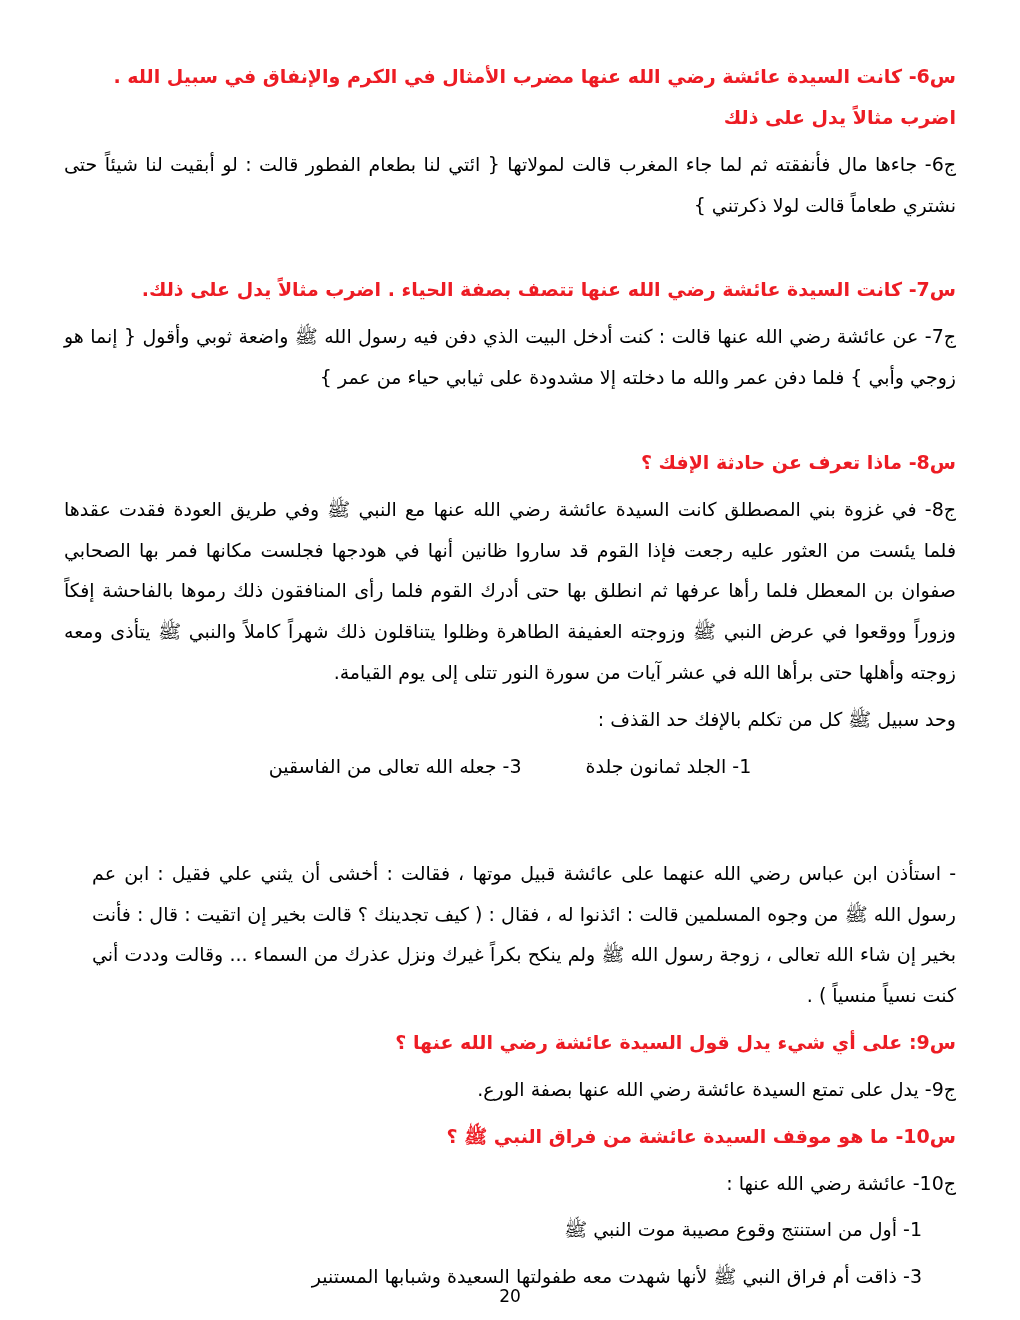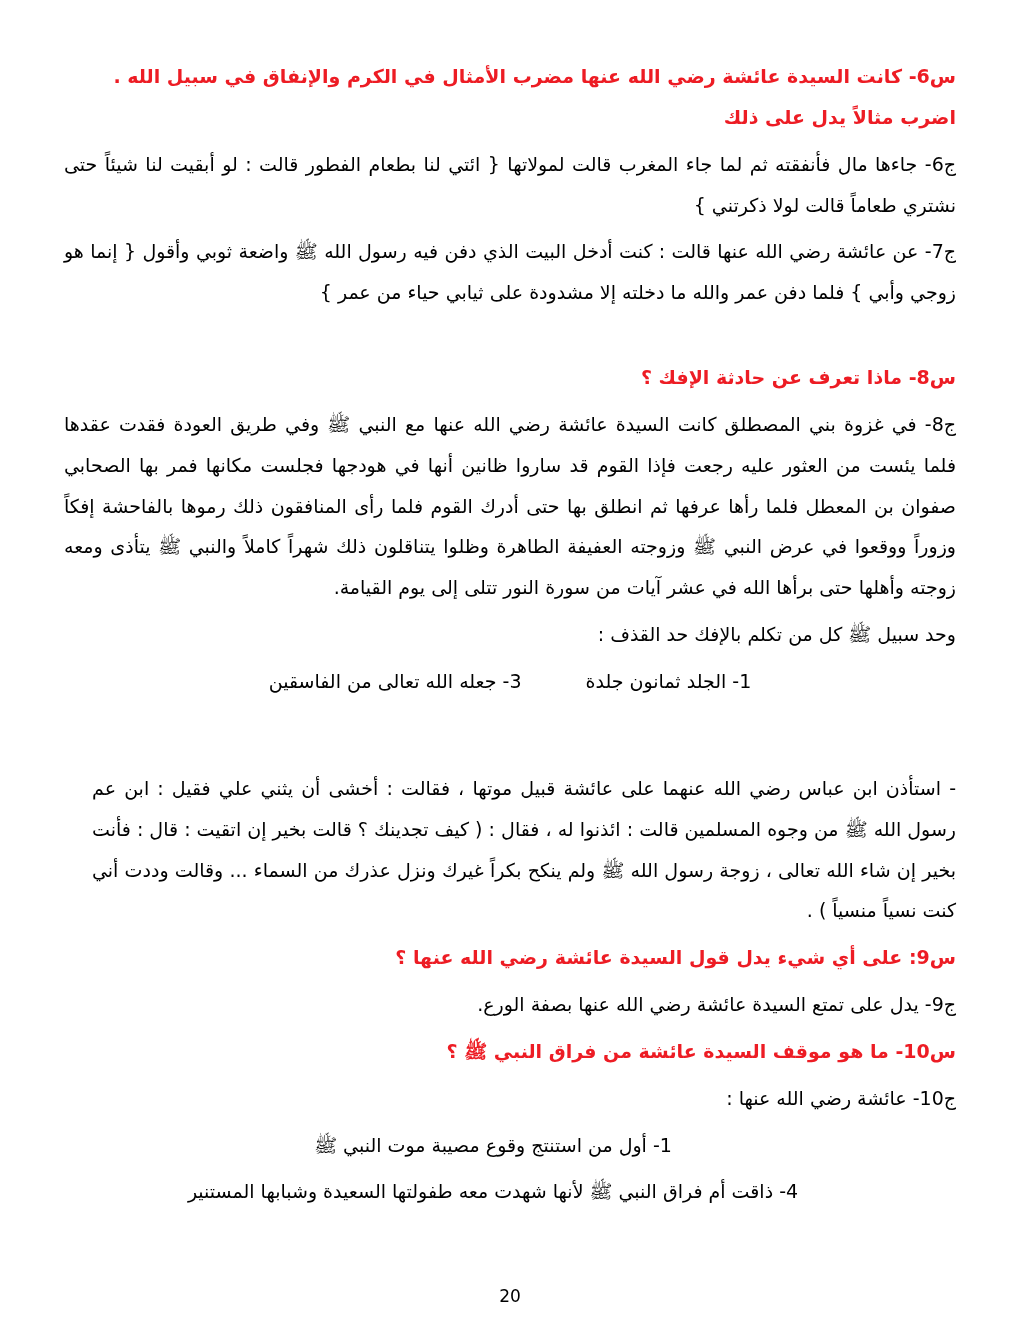--- a/index.html
+++ b/index.html
@@ -38,57 +38,58 @@
     display: flex;
     direction: rtl;
     justify-content: center;
     gap: 64px;
     font-size: 19px;
     line-height: 2.15;
     margin: 0 0 6px 0;
   }
   .list-item {
     padding-right: 34px;
-    text-align: center;
+    text-align: right;
   }
   .page-number {
     position: absolute;
     bottom: 14px;
     left: 0;
     right: 0;
     text-align: center;
     font-size: 17px;
     color: #000000;
     direction: ltr;
   }
 </style>
 </head>
 <body>
 
 <div class="page">
 
   <p class="block question">س6- كانت السيدة عائشة رضي الله عنها مضرب الأمثال في الكرم والإنفاق في سبيل الله . اضرب مثالاً يدل على ذلك</p>
   <p class="block">ج6- جاءها مال فأنفقته ثم لما جاء المغرب قالت لمولاتها { ائتي لنا بطعام الفطور قالت : لو أبقيت لنا شيئاً حتى نشتري طعاماً قالت لولا ذكرتني }</p>
 
+  <p class="block question gap-md">س7- كانت السيدة عائشة رضي الله عنها تتصف بصفة الحياء . اضرب مثالاً يدل على ذلك.</p>
   <p class="block">ج7- عن عائشة رضي الله عنها قالت : كنت أدخل البيت الذي دفن فيه رسول الله ﷺ واضعة ثوبي وأقول { إنما هو زوجي وأبي } فلما دفن عمر والله ما دخلته إلا مشدودة على ثيابي حياء من عمر }</p>
 
   <p class="block question gap-md">س8- ماذا تعرف عن حادثة الإفك ؟</p>
   <p class="block">ج8- في غزوة بني المصطلق كانت السيدة عائشة رضي الله عنها مع النبي ﷺ وفي طريق العودة فقدت عقدها فلما يئست من العثور عليه رجعت فإذا القوم قد ساروا ظانين أنها في هودجها فجلست مكانها فمر بها الصحابي صفوان بن المعطل فلما رأها عرفها ثم انطلق بها حتى أدرك القوم فلما رأى المنافقون ذلك رموها بالفاحشة إفكاً وزوراً ووقعوا في عرض النبي ﷺ وزوجته العفيفة الطاهرة وظلوا يتناقلون ذلك شهراً كاملاً والنبي ﷺ يتأذى ومعه زوجته وأهلها حتى برأها الله في عشر آيات من سورة النور تتلى إلى يوم القيامة.</p>
   <p class="block single-line">وحد سبيل ﷺ كل من تكلم بالإفك حد القذف :</p>
 
   <div class="punishments">
     <span>1- الجلد ثمانون جلدة</span>
     <span>3- جعله الله تعالى من الفاسقين</span>
   </div>
 
   <p class="block gap-lg">- استأذن ابن عباس رضي الله عنهما على عائشة قبيل موتها ، فقالت : أخشى أن يثني علي فقيل : ابن عم رسول الله ﷺ من وجوه المسلمين قالت : ائذنوا له ، فقال : ( كيف تجدينك ؟ قالت بخير إن اتقيت : قال : فأنت بخير إن شاء الله تعالى ، زوجة رسول الله ﷺ ولم ينكح بكراً غيرك ونزل عذرك من السماء ... وقالت وددت أني كنت نسياً منسياً ) .</p>
 
   <p class="block question">س9: على أي شيء يدل قول السيدة عائشة رضي الله عنها ؟</p>
   <p class="block single-line">ج9- يدل على تمتع السيدة عائشة رضي الله عنها بصفة الورع.</p>
 
   <p class="block question">س10- ما هو موقف السيدة عائشة من فراق النبي ﷺ ؟</p>
   <p class="block single-line">ج10- عائشة رضي الله عنها :</p>
   <p class="block list-item">1-  أول من استنتج وقوع مصيبة موت النبي ﷺ</p>
-  <p class="block list-item">4-  ذاقت أم فراق النبي ﷺ لأنها شهدت معه طفولتها السعيدة وشبابها المستنير</p>
+  <p class="block list-item">3-  ذاقت أم فراق النبي ﷺ لأنها شهدت معه طفولتها السعيدة وشبابها المستنير</p>
 
   <div class="page-number">20</div>
 
 </div>
 
 </body></html>

